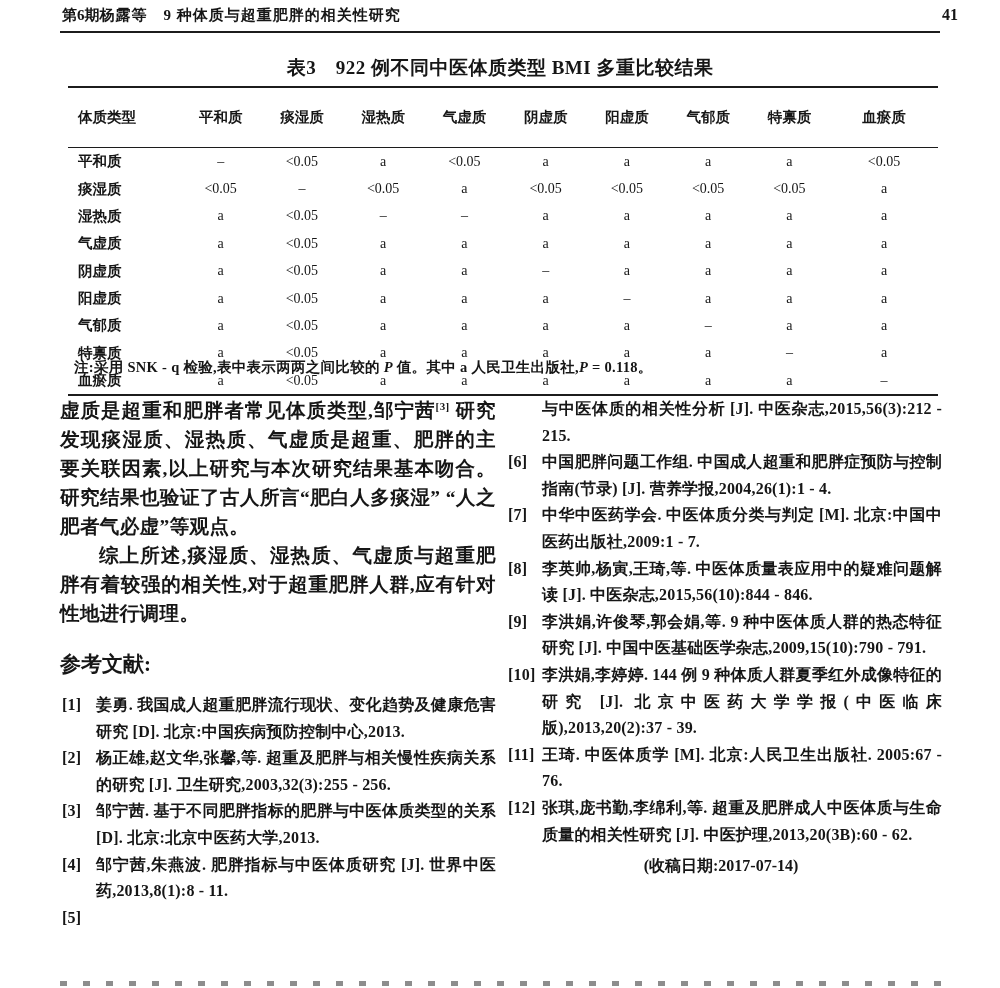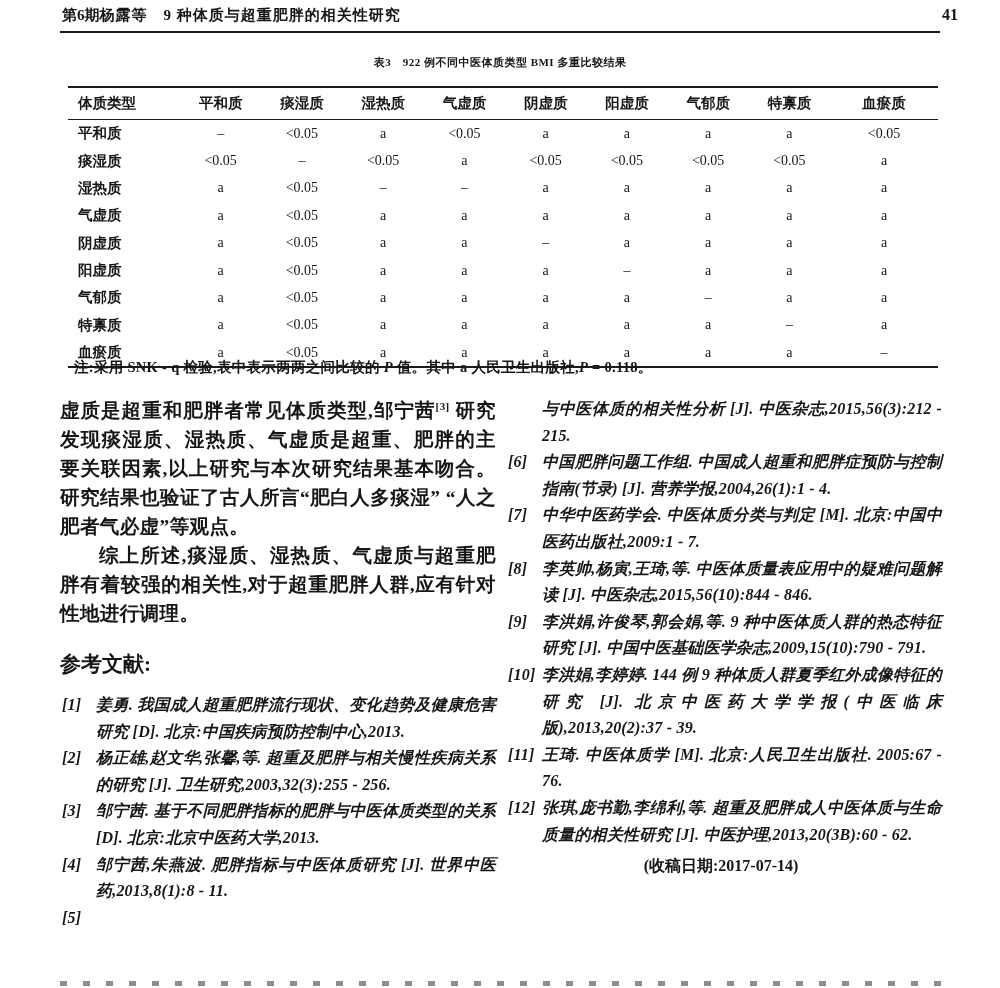--- a/index.html
+++ b/index.html
@@ -14,33 +14,33 @@
   }
   .page-header .issue{flex:0 0 auto;}
   .page-header .running{flex:1 1 auto;letter-spacing:1px;}
   .page-header .pageno{flex:0 0 auto;font-size:16px;}
   .header-rule{
     position:absolute;top:31px;left:60px;width:880px;height:0;
     border-top:2.5px solid #1c1c1c;
   }
   .caption{
     position:absolute;top:55px;left:0;width:1000px;text-align:center;
-    font-weight:bold;font-size:11px;letter-spacing:.5px;
+    font-weight:bold;font-size:19px;letter-spacing:.5px;
   }
   table.cmp{
     position:absolute;top:86px;left:68px;width:870px;
     border-collapse:collapse;table-layout:fixed;
     border-top:2px solid #1c1c1c;border-bottom:2px solid #1c1c1c;
   }
   table.cmp thead tr{border-bottom:1.5px solid #1c1c1c;}
   table.cmp th,table.cmp td{
     padding:4.2px 2px;text-align:center;font-weight:normal;
     font-size:14px;white-space:nowrap;
   }
-  table.cmp thead th{font-weight:bold;font-size:14.5px;padding:6px 2px;}
+  table.cmp thead th{font-weight:bold;font-size:14.5px;padding:20px 2px;}
   table.cmp th:first-child{width:100px;text-align:left;padding-left:10px;font-weight:bold;}
   table.cmp th:last-child,table.cmp td:last-child{width:104px;}
   table.cmp tbody th{font-size:14.5px;}
   .note{
     position:absolute;top:358px;left:74px;width:866px;
     font-size:14.5px;font-weight:bold;letter-spacing:.3px;
   }
   .note i{font-family:"Liberation Serif",serif;font-weight:bold;}
   .col{position:absolute;top:396px;width:436px;}
   .col.left{left:60px;}
@@ -49,21 +49,21 @@
     font-size:19.5px;line-height:29px;text-align:justify;
     font-weight:bold;letter-spacing:.4px;margin:0;
   }
   .para.indent{text-indent:2em;}
   sup.cite{font-size:11px;font-weight:bold;vertical-align:super;line-height:0;}
   .refs-heading{
     font-size:21px;font-weight:bold;margin:22px 0 14px 0;
   }
   .ref{
     position:relative;padding-left:36px;font-size:16px;line-height:26.6px;
-    text-align:justify;font-weight:bold;letter-spacing:.2px;font-style:italic;
+    text-align:justify;font-weight:bold;letter-spacing:.2px;
   }
   .refnum{position:absolute;left:2px;top:0;font-weight:bold;}
   .received{
     text-align:center;font-size:16px;font-weight:bold;
     margin-top:8px;padding-right:6px;
   }
   .bottom-dashes{
     position:absolute;left:60px;bottom:2px;width:884px;height:5px;
     background:repeating-linear-gradient(90deg,#8d8d8d 0 7px,transparent 7px 23px);
   }

